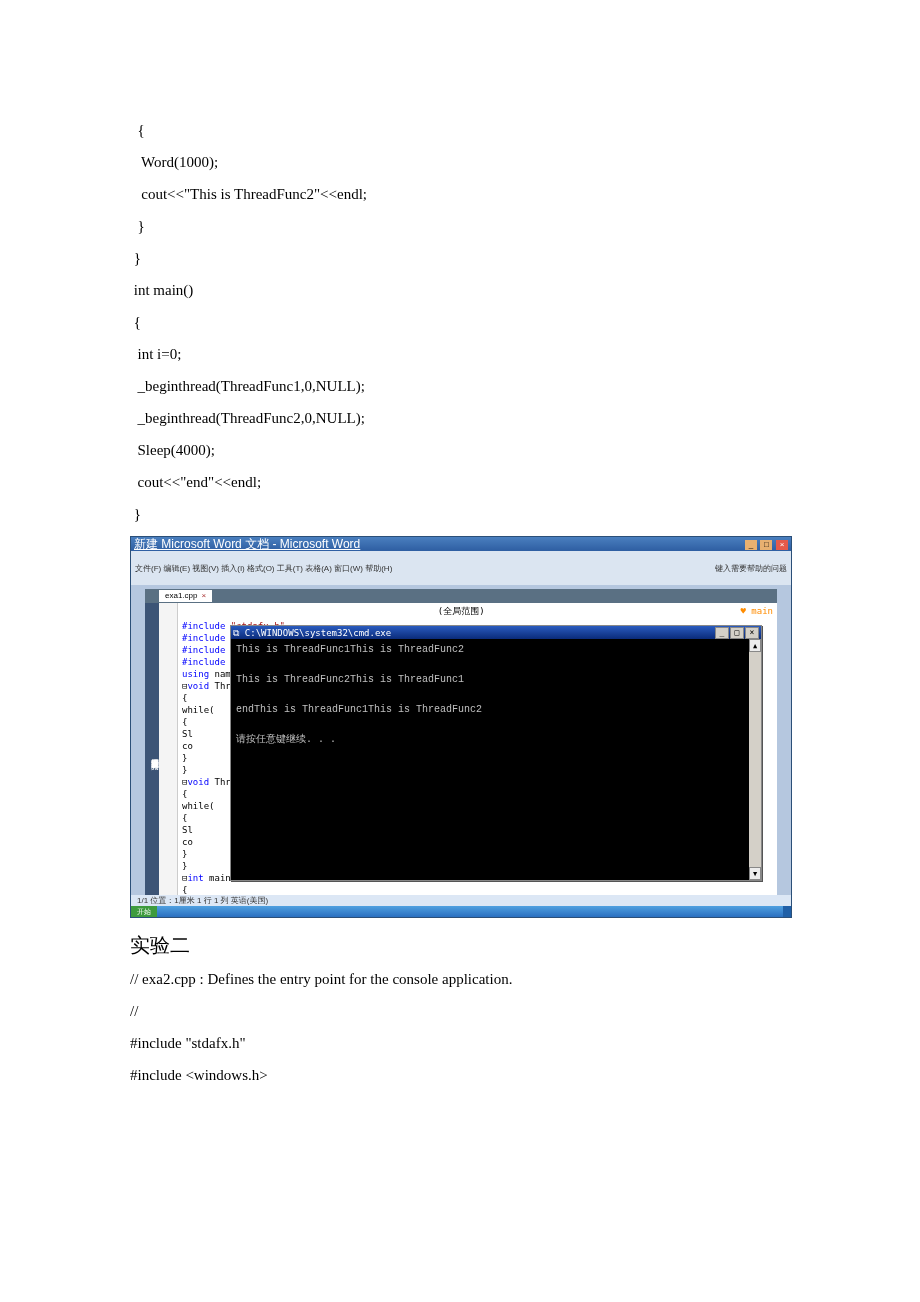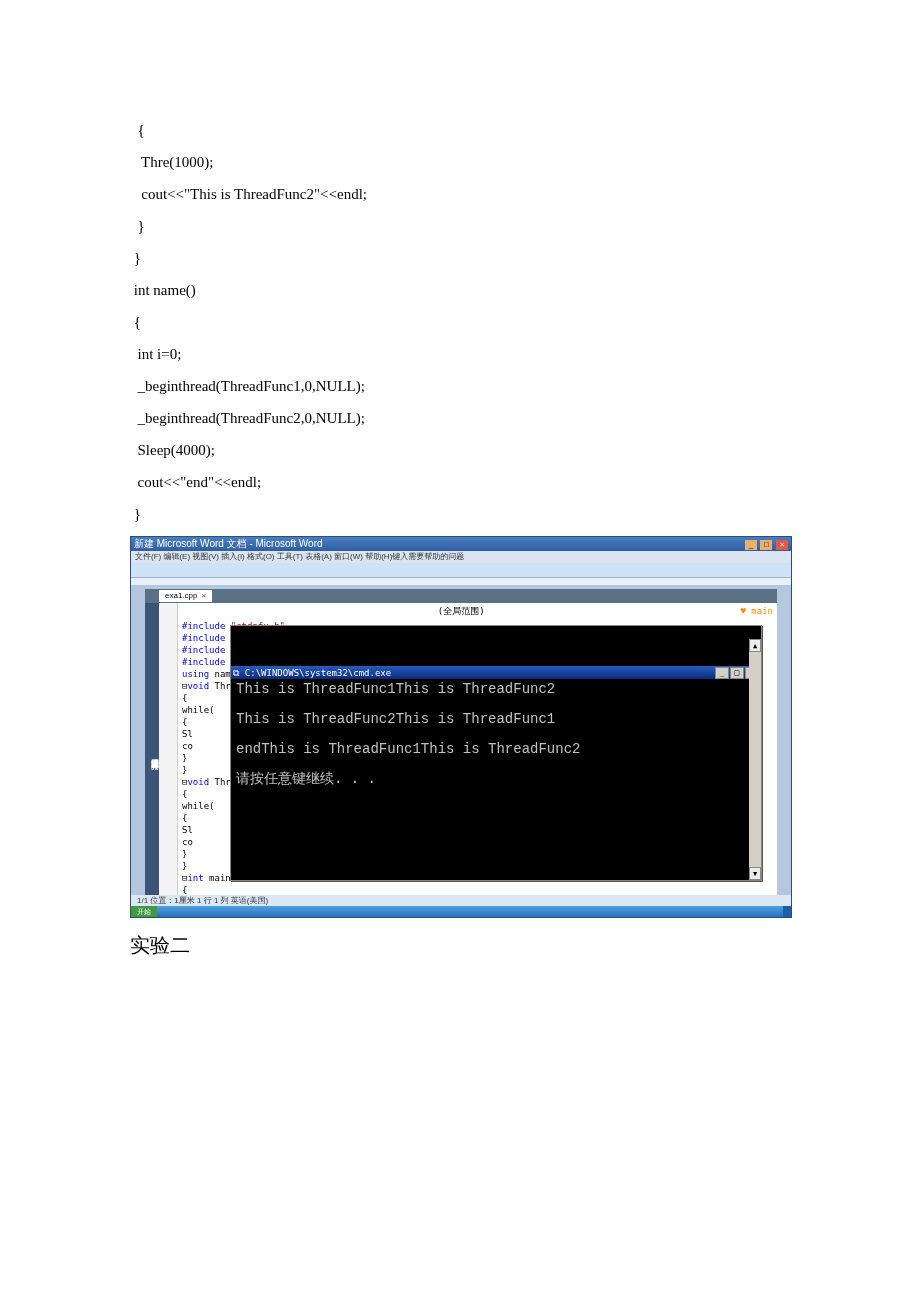--- a/index.html
+++ b/index.html
@@ -34,34 +34,34 @@
   }
   .word-titlebar {
     height: 14px;
     background: linear-gradient(#4a7fbf, #2e5ea2);
     color: #fff;
     display: flex;
     align-items: center;
     padding: 0 3px;
     justify-content: space-between;
   }
-  .word-titlebar .title { font-size: 10px; }
+  .word-titlebar .title { font-size: 12px; text-decoration: underline; }
   .word-titlebar .ctrls span {
     display: inline-block; width: 12px; height: 10px;
     background: #e8b070; color:#000; text-align:center; font-size:8px; line-height:10px; margin-left:1px;
   }
   .word-titlebar .ctrls .close { background:#e45a4a; color:#fff; }
   .word-menu {
     height: 12px;
     background: #dbe5f1;
     color: #333;
     font-size: 8px;
-    padding: 0 4px;
+    padding: 12px 4px;
     line-height: 12px;
-    display:flex; justify-content:flex-start;
+    display:flex; justify-content:space-between;
   }
   .word-toolbar {
     height: 14px;
     background: #cfe2f7;
     border-bottom: 1px solid #9cb3cc;
   }
   .word-ruler {
     height: 8px;
     background: #e8effa;
     border-bottom: 1px solid #9cb3cc;
@@ -119,33 +119,32 @@
     border: 1px solid #888;
     box-shadow: 1px 1px 0 #555;
   }
   .cmd-titlebar {
     height: 13px;
     background: linear-gradient(#2a5bbf, #0a2b7a);
     color:#fff;
     display:flex; align-items:center; justify-content:space-between;
     padding: 0 2px;
     font-size:9px;
-    margin-top:40px;
   }
   .cmd-titlebar .ctrls { display:flex; }
   .cmd-titlebar .ctrls span {
     width:12px; height:10px; background:#d4d0c8; color:#000;
     text-align:center; font-size:8px; line-height:10px; margin-left:1px;
     border:1px solid #888;
   }
   .cmd-body {
     padding: 3px 5px;
     color: #c0c0c0;
     font-family: "Courier New", monospace;
-    font-size: 14px;
+    font-size: 10px;
     line-height: 15px;
     white-space: pre;
   }
   .cmd-scroll {
     position:absolute; right:0; top:13px; bottom:0; width:12px; background:#d4d0c8;
   }
   .cmd-scroll .up, .cmd-scroll .dn {
     height:11px; background:#ececec; border:1px solid #888; font-size:7px; text-align:center;
   }
   .cmd-scroll .up{position:absolute;top:0;left:0;right:0;}
@@ -164,25 +163,25 @@
   .win-taskbar .tray { margin-left:auto; padding:0 4px; background:#1f5fa7; height:11px; line-height:11px; }
   .cn-heading { font-family: "SimSun","Songti SC",serif; font-size:20px; margin: 8px 0; }
 </style>
 </head>
 <body>
 
 <div class="page">
 
   <div>
     <div class="code-line">  {</div>
-    <div class="code-line">   Thre(1000);</div>
+    <div class="code-line">   Word(1000);</div>
     <div class="code-line">   cout&lt;&lt;"This is ThreadFunc2"&lt;&lt;endl;</div>
     <div class="code-line">  }</div>
     <div class="code-line"> }</div>
-    <div class="code-line"> int name()</div>
+    <div class="code-line"> int main()</div>
     <div class="code-line"> {</div>
     <div class="code-line">  int i=0;</div>
     <div class="code-line">  _beginthread(ThreadFunc1,0,NULL);</div>
     <div class="code-line">  _beginthread(ThreadFunc2,0,NULL);</div>
     <div class="code-line">  Sleep(4000);</div>
     <div class="code-line">  cout&lt;&lt;"end"&lt;&lt;endl;</div>
     <div class="code-line"> }</div>
   </div>
 
   <div class="screenshot">
@@ -279,14 +278,20 @@
       <span class="start">开始</span>
       <span class="item"></span>
       <span class="item"></span>
       <span class="item"></span>
       <span class="tray"></span>
     </div>
   </div>
 
   <div class="cn-heading">实验二</div>
 
+  <div>
+    <div class="code-line">// exa2.cpp : Defines the entry point for the console application.</div>
+    <div class="code-line">//</div>
+    <div class="code-line">#include "stdafx.h"</div>
+    <div class="code-line">#include &lt;windows.h&gt;</div>
+  </div>
 
 </div>
 
 </body></html>

